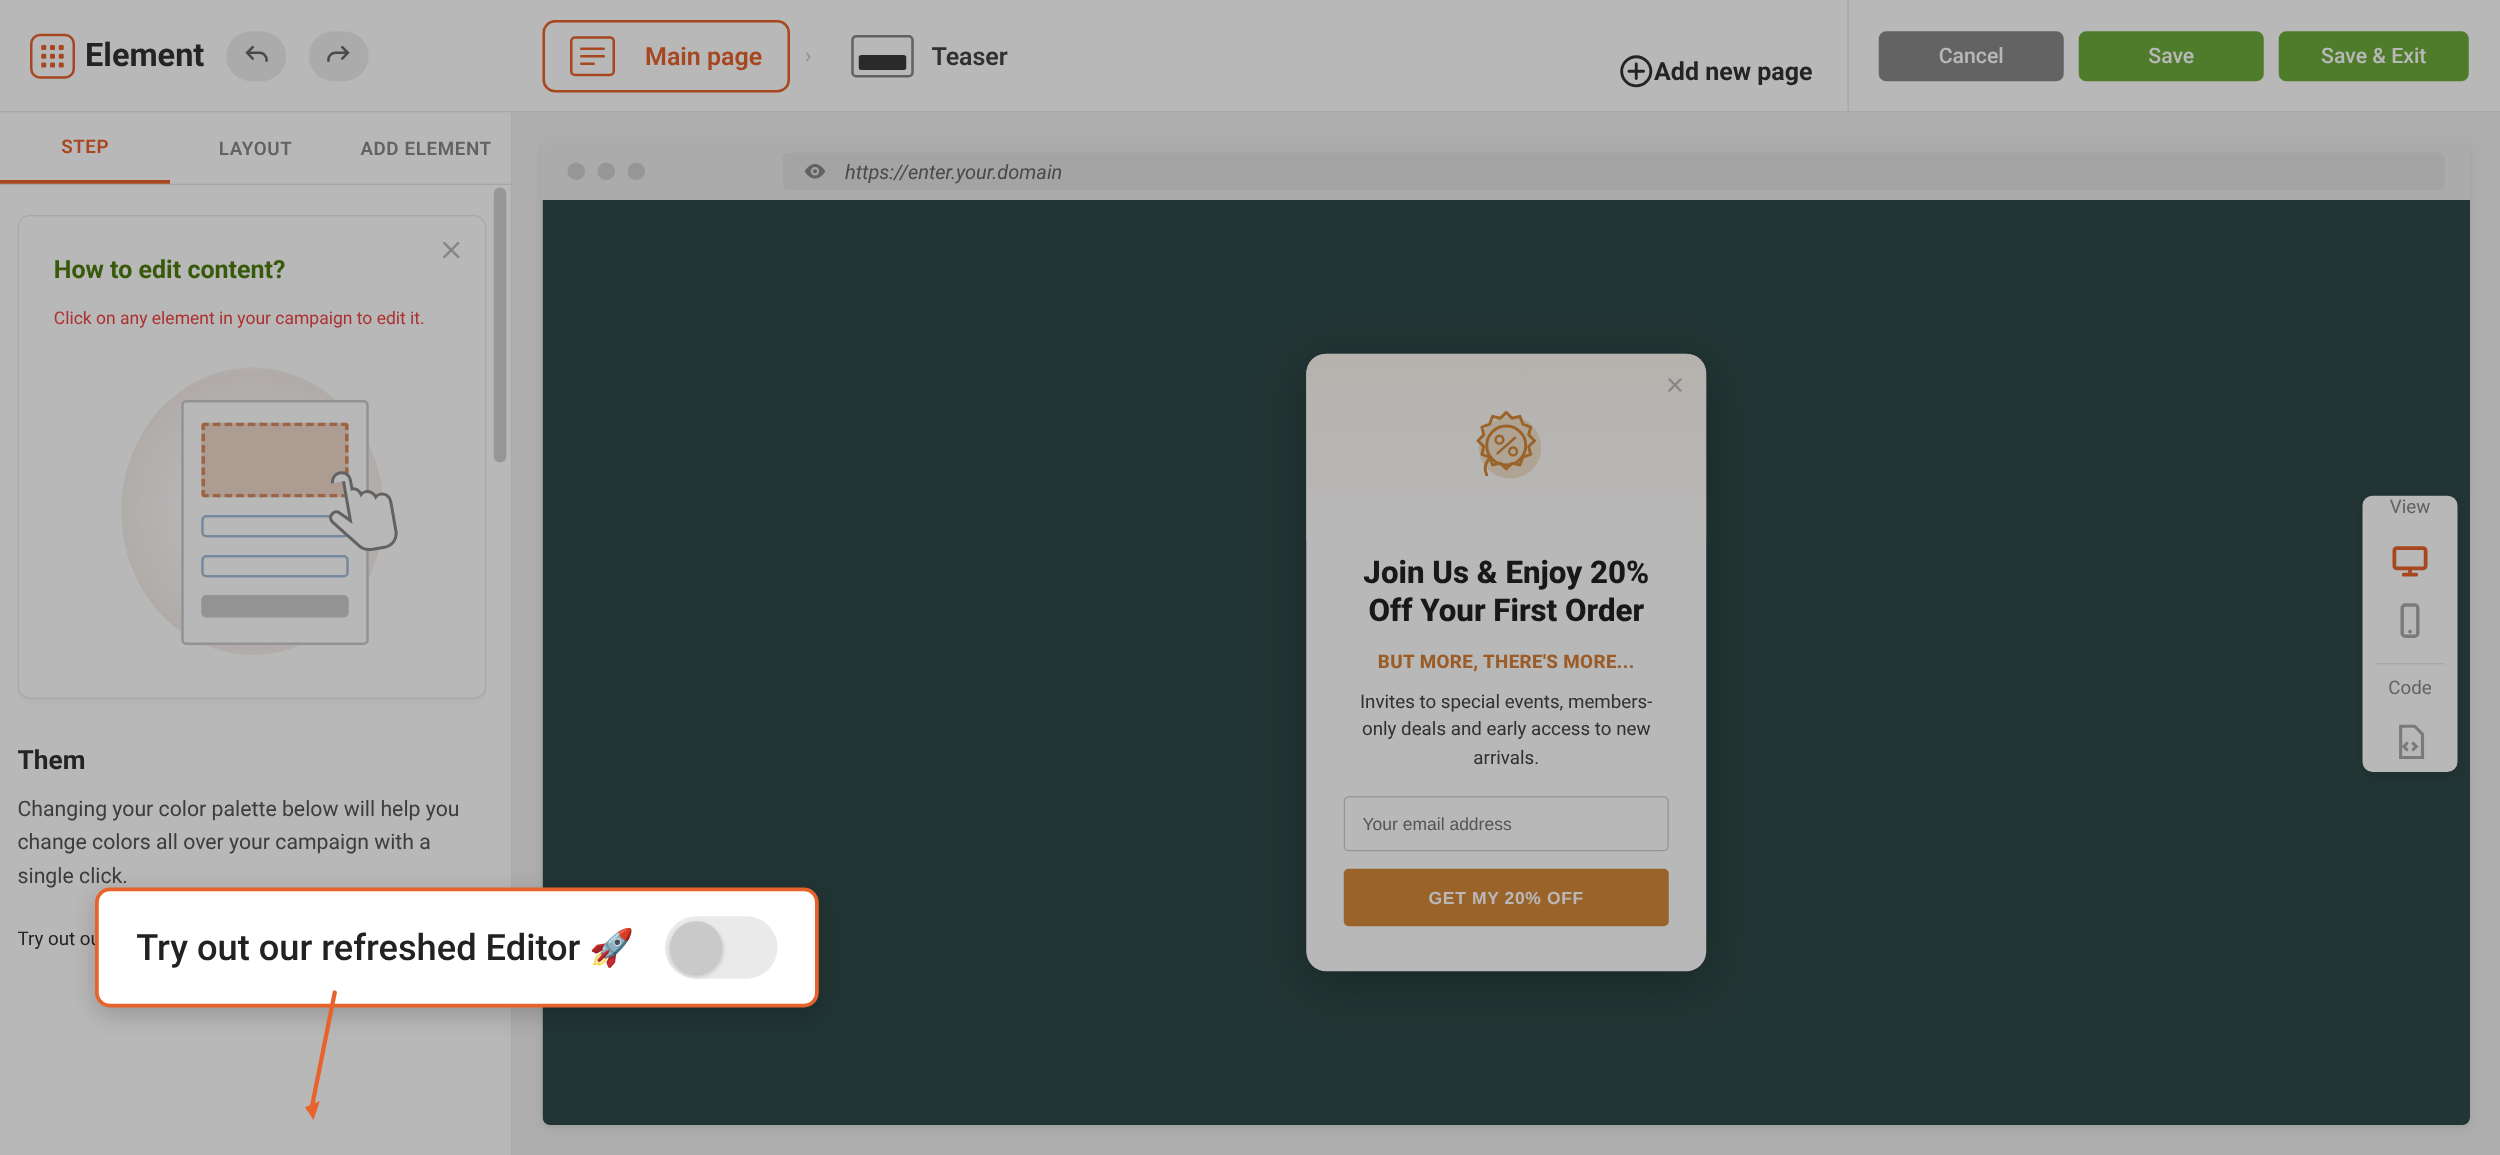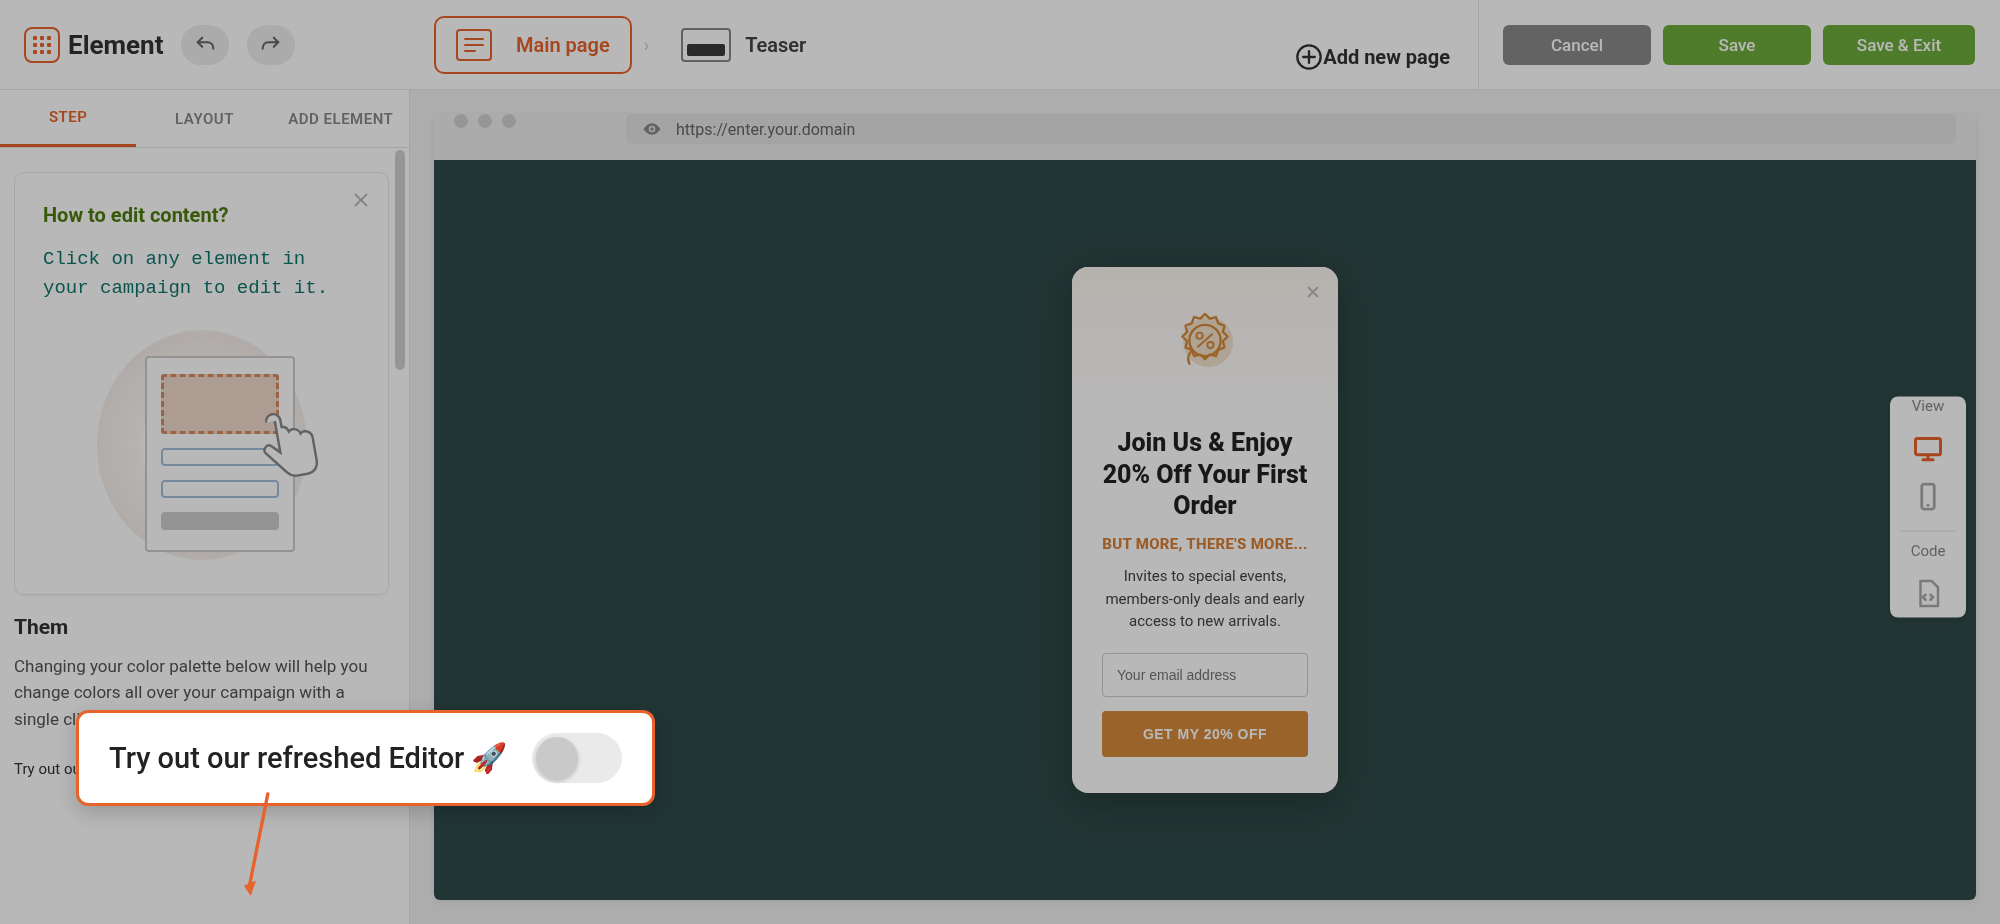--- a/index.html
+++ b/index.html
@@ -47,47 +47,47 @@
   .sb-scrollbar { position:absolute; right:4px; top:60px; bottom:10px; width:10px; }
   .sb-scrollbar .thumb { position:absolute; left:0; right:0; top:0; height:220px; background:#d0d0d0; border-radius:5px;}
   .tabs { display:flex; border-bottom:1px solid #e5e5e5; margin:0 -14px; height:58px;}
   .tab { flex:1; text-transform:uppercase; letter-spacing:0.5px; font-size:15px; font-weight:600; color:#888; display:flex; align-items:center; justify-content:center; cursor:pointer; }
   .tab.active { color:#e8632c; border-bottom:3px solid #e8632c;}
 
   .card { background:#fff; border:1px solid #e8e8e8; border-radius:10px; padding:30px 28px 34px; margin-top:24px; box-shadow:0 2px 4px rgba(0,0,0,0.03); position:relative;}
   .card .close-x { position:absolute; top:16px; right:16px; color:#bbb; cursor:pointer;}
   .card .close-x svg{ width:22px; height:22px;}
   .card h3 { font-size:20px; font-weight:700; color:#4d7c0f; margin-bottom:18px;}
-  .card p { font-size:19px; color:#0f766e; line-height:1.5;font-family:Liberation Mono, monospace; }
+  .card p { font-size:14px; color:#ef4444; line-height:1.5; }
 
   .illus { width:210px; height:230px; margin:28px auto 0; position:relative; }
   .illus .halo { position:absolute; inset:0; border-radius:50%; background:radial-gradient(circle,#fff 30%, #f4eee9 70%, transparent 100%);}
   .illus .doc { position:absolute; left:48px; top:26px; width:150px; height:196px; background:#fff; border:2px solid #ccc; border-radius:4px; padding:16px 14px;}
   .illus .box-dash { width:100%; height:60px; border:3px dashed #d88b5f; background:#efd8ca; border-radius:3px;}
   .illus .bar { height:18px; border:2px solid #a5bedb; border-radius:4px; margin-top:14px;}
   .illus .bar.fill { background:#ccc; border-color:#ccc;}
   .illus .hand { position:absolute; right:-18px; top:72px; width:80px; height:80px; transform:rotate(-10deg);}
   
-  .section-title { font-size:21px; font-weight:700; color:#333; margin-top:20px;}
+  .section-title { font-size:21px; font-weight:700; color:#333; margin-top:38px;}
   .section-desc { font-size:17px; color:#555; line-height:1.55; margin-top:14px;}
 
   .try-row { display:flex; align-items:center; gap:12px; margin-top:24px; font-size:15px; color:#333; }
   .toggle { width:46px; height:26px; border-radius:13px; background:#e5e5e5; position:relative; cursor:pointer;}
   .toggle .knob { position:absolute; width:22px; height:22px; border-radius:50%; background:#bbb; top:2px; left:2px; box-shadow:0 1px 2px rgba(0,0,0,0.2);}
 
   
   .canvas-wrap { flex:1; background:#f0f0f0; position:relative; padding:24px; }
   .browser { width:100%; height:100%; background:#fff; border-radius:6px; overflow:hidden; display:flex; flex-direction:column; box-shadow:0 2px 6px rgba(0,0,0,0.08);}
-  .browser-top { height:46px; background:#eee; display:flex; align-items:flex-start; padding:0 20px; gap:10px;}
+  .browser-top { height:46px; background:#eee; display:flex; align-items:center; padding:0 20px; gap:10px;font-style:italic;}
   .dot { width:14px; height:14px; border-radius:50%; background:#d0d0d0;}
   .addr { flex:1; height:30px; background:#e4e4e4; border-radius:5px; margin-left:100px; display:flex; align-items:center; padding:0 16px; gap:14px; color:#666; font-size:16px;}
   .addr svg { width:20px; height:20px; color:#888;}
   .viewport { flex:1; background:#2f4a48; position:relative; display:flex; align-items:center; justify-content:center;}
 
-  .popup { width:266px; background:#fff; border-radius:16px; box-shadow:0 10px 40px rgba(0,0,0,0.25); overflow:hidden; position:relative;}
+  .popup { width:320px; background:#fff; border-radius:16px; box-shadow:0 10px 40px rgba(0,0,0,0.25); overflow:hidden; position:relative;}
   .popup .p-close { position:absolute; top:16px; right:16px; color:#bbb; cursor:pointer;}
   .popup .p-close svg { width:18px; height:18px;}
   .popup-top { height:150px; background:linear-gradient(180deg,#fdf7f1 0%, #fff 100%); display:flex; align-items:center; justify-content:center;}
   .badge { width:78px; height:78px; position:relative;}
   .popup-body { padding:10px 30px 36px; text-align:center;}
   .popup-body h2 { font-size:25px; font-weight:800; color:#222; line-height:1.25;}
   .popup-body .sub { color:#d88038; font-weight:800; font-size:15px; letter-spacing:0.3px; margin-top:14px;}
   .popup-body .desc { font-size:15px; color:#444; line-height:1.5; margin-top:12px;}
   .popup-body input { width:100%; height:44px; border:1px solid #ccc; border-radius:4px; padding:0 14px; font-size:14px; margin-top:20px; color:#888;}
   .popup-body .cta { width:100%; height:46px; background:#d68a3a; color:#fff; font-weight:800; font-size:14px; letter-spacing:0.5px; border:none; border-radius:4px; margin-top:14px; cursor:pointer;}

